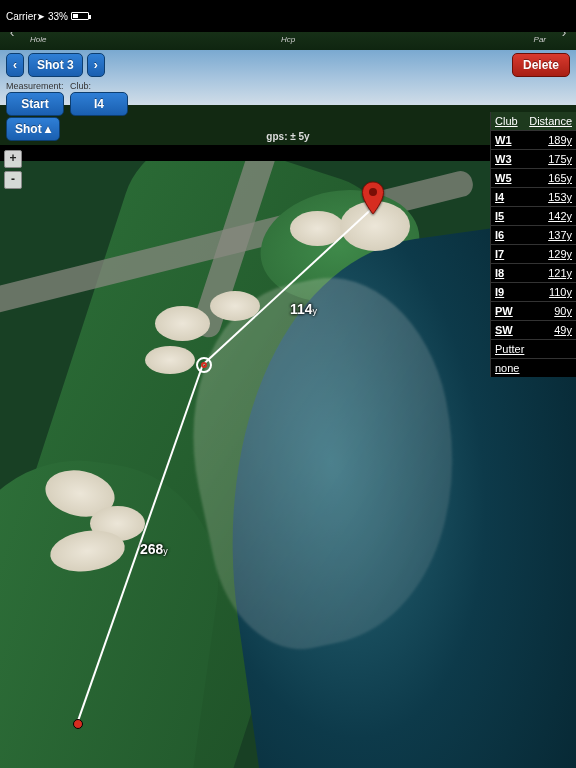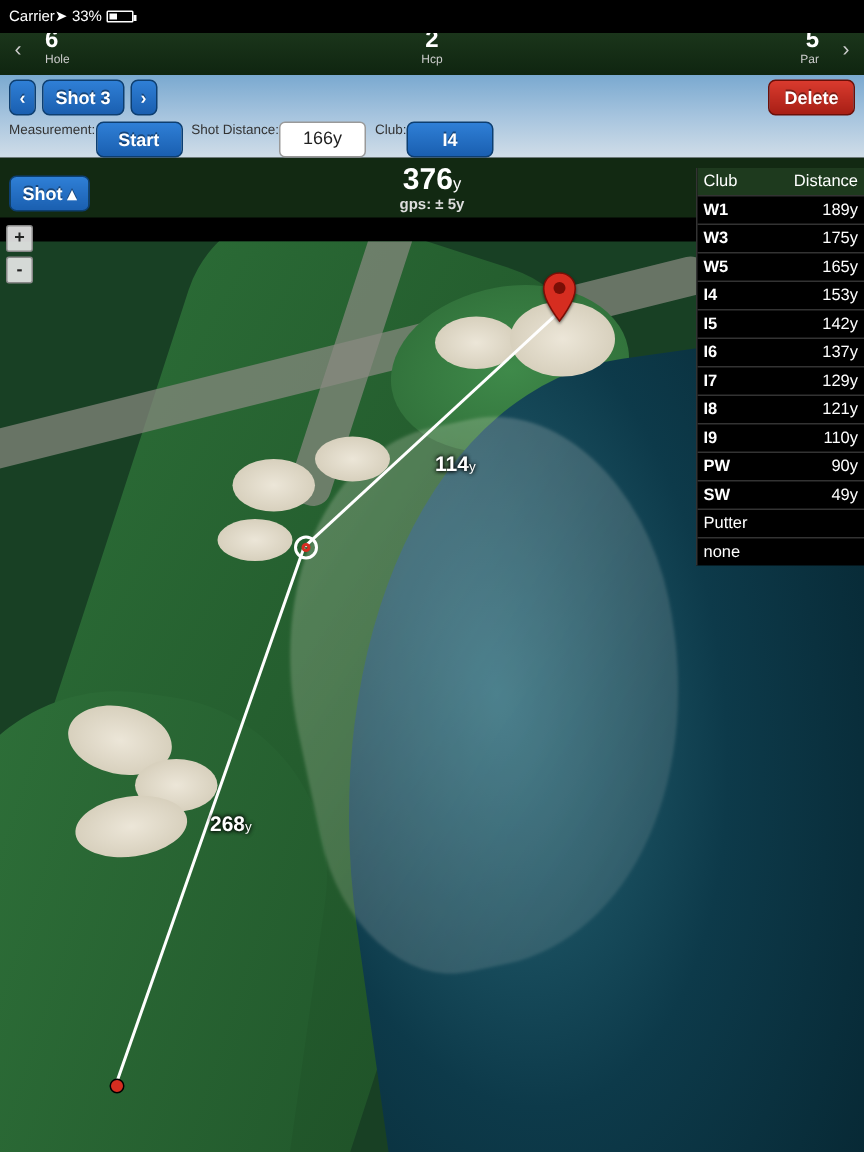--- a/index.html
+++ b/index.html
@@ -1,57 +1,57 @@
 <!DOCTYPE html>
 <html><head>
 <meta charset="utf-8">
 <style>
   * { box-sizing: border-box; margin: 0; padding: 0; font-family: -apple-system, Helvetica, Arial, sans-serif; }
   html, body { width: 576px; height: 768px; overflow: hidden; background: #000; }
 
   
-  .status-bar { position: absolute; top: 0; left: 0; right: 0; height: 22px; background: #000; color: #fff; font-size: 10px; display: flex; align-items: center; padding: 0 6px; z-index: 50; }
+  .status-bar { position: absolute; top: 0; left: 0; right: 0; height: 32px; background: #000; color: #fff; font-size: 10px; display: flex; align-items: center; padding: 0 6px; z-index: 50; }
   .status-left { flex: 0 0 auto; }
   .status-center { flex: 1; text-align: center; }
   .status-right { flex: 0 0 auto; display: flex; align-items: center; gap: 3px; }
   .battery { display: inline-block; width: 18px; height: 8px; border: 1px solid #fff; border-radius: 1px; position: relative; }
   .battery::after { content:""; position:absolute; right:-3px; top:2px; width:2px; height:4px; background:#fff; }
   .battery-fill { position:absolute; left:1px; top:1px; bottom:1px; width:33%; background:#fff; }
 
   
   .top-header { position:absolute; top:14px; left:0; right:0; height:36px; background: linear-gradient(#1e3a1e,#0f2510); display:flex; align-items:center; color:#fff; z-index:40; }
   .nav-arrow { width:24px; display:flex; align-items:center; justify-content:center; color:#ccc; font-size:14px; cursor:pointer; height:100%; }
   .top-cols { flex:1; display:flex; }
   .top-col { flex:1; text-align:center; }
   .top-col.left { text-align:left; padding-left:6px; }
   .top-col.right { text-align:right; padding-right:6px; }
   .top-val { font-size:16px; font-weight:600; line-height:16px; }
-  .top-lbl { font-size:8px; color:#ccc; line-height:10px; }
+  .top-lbl { font-size:8px; color:#ccc; line-height:10px;font-style:italic; }
 
   
   .shot-bar { position:absolute; top:50px; left:0; right:0; height:55px; background: linear-gradient(#7aa9d0, #a6c4de, #d0dde8); z-index:35; padding:3px 6px; }
   .shot-row1 { display:flex; align-items:center; gap:4px; }
   .blue-btn { background: linear-gradient(#2f7fd6,#1a5fb0); color:#fff; border:1px solid #0d3e70; border-radius:5px; font-size:12px; font-weight:600; padding:4px 8px; text-shadow:0 -1px 0 rgba(0,0,0,.4); cursor:pointer; display:inline-flex; align-items:center; }
   .blue-btn.small { padding:4px 6px; }
   .red-btn { background: linear-gradient(#d93a2e,#a81f15); color:#fff; border:1px solid #6b0f08; border-radius:5px; font-size:12px; font-weight:600; padding:4px 10px; text-shadow:0 -1px 0 rgba(0,0,0,.4); cursor:pointer; }
   .shot-flex { flex:1; }
   .shot-row2 { display:flex; gap:6px; margin-top:4px; }
-  .field-col { display:flex; flex-direction:row; }
+  .field-col { display:flex; flex-direction:column; }
   .field-lbl { font-size:9px; color:#333; margin-bottom:1px; }
   .field-box { min-width:58px; background:#fff; border:1px solid #999; border-radius:4px; text-align:center; font-size:12px; padding:3px 8px; color:#222; }
 
   
   .dist-strip { position:absolute; top:105px; left:0; right:0; height:40px; background: rgba(20,45,20,0.92); color:#fff; z-index:30; }
   .shot-toggle { position:absolute; left:6px; top:12px; }
   .dist-main { position:absolute; left:0; right:0; top:4px; text-align:center; font-size:20px; font-weight:600; }
   .dist-main .unit { font-size:11px; font-weight:400; }
   .dist-sub { position:absolute; left:0; right:0; top:26px; text-align:center; font-size:10px; color:#ddd;font-weight:bold; }
 
   
-  .club-table { position:absolute; top:112px; right:0; width:112px; background:#000; color:#fff; font-size:11px; z-index:45; border-left:1px solid #333; }
+  .club-table { position:absolute; top:112px; right:0; width:86px; background:#000; color:#fff; font-size:11px; z-index:45; border-left:1px solid #333;text-decoration:underline; }
   .club-head { display:flex; background:#1e3a1e; }
   .club-head div { padding:3px 4px; }
   .club-head .c-club { flex:1; }
   .club-head .c-dist { flex:1; text-align:right; }
   .club-row { display:flex; border-top:1px solid #333; }
   .club-row div { padding:3px 4px; }
   .club-row .c-club { flex:1; font-weight:600; }
   .club-row .c-dist { flex:1; text-align:right; }
   .club-row.single div { flex:1; }
 
@@ -120,35 +120,28 @@
     <span class="blue-btn small">›</span>
     <span class="shot-flex"></span>
     <span class="red-btn">Delete</span>
   </div>
   <div class="shot-row2">
     <div class="field-col">
       <div class="field-lbl">Measurement:</div>
       <div class="blue-btn" style="min-width:58px;justify-content:center">Start</div>
     </div>
     <div class="field-col">
-      <div class="field-lbl">Shot Distance:</div>
-      <div class="field-box">166y</div>
-    </div>
-    <div class="field-col">
       <div class="field-lbl">Club:</div>
       <div class="blue-btn" style="min-width:58px;justify-content:center">I4</div>
     </div>
   </div>
 </div>
 
 <div class="dist-strip">
   <span class="blue-btn shot-toggle">Shot ▴</span>
-  <div class="dist-main">
-    <span>376</span><span class="unit">y</span>
-  </div>
   <div class="dist-sub">gps: ± 5y</div>
 </div>
 
 <div class="zoom-ctl">
   <div class="zoom-btn">+</div>
   <div class="zoom-btn">-</div>
 </div>
 
 <div class="club-table">
   <div class="club-head">

